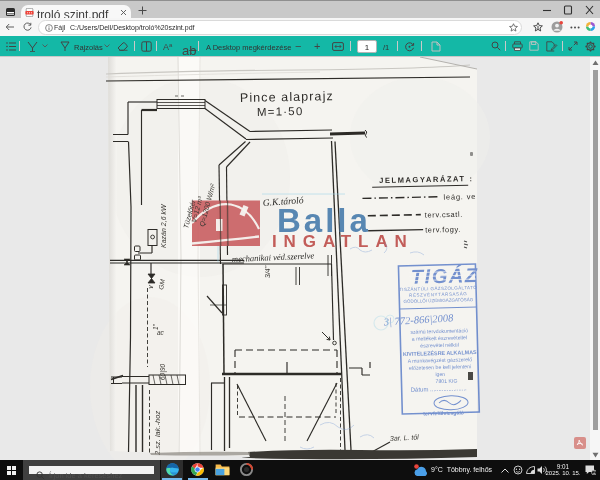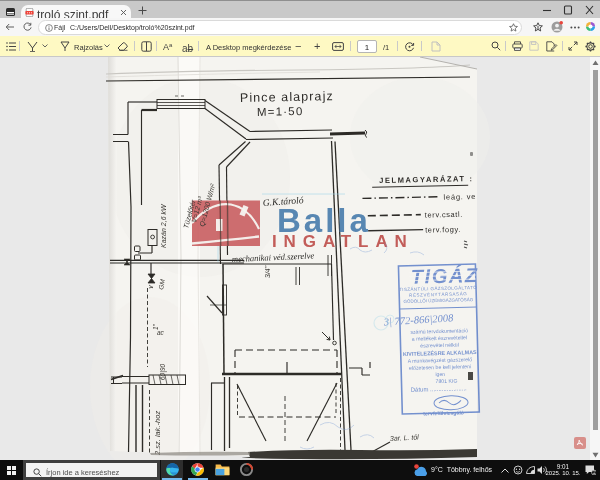--- a/index.html
+++ b/index.html
@@ -7,31 +7,31 @@
   #stage { position:relative; width:600px; height:480px; background:#e9e9e9; }
   .abs { position:absolute; }
   
   #tabbar { left:0; top:0; width:600px; height:18px; background:#c9c9c9; border-top:1px solid #8f8f8f; }
   #tab { left:21px; top:4px; width:110px; height:14px; background:#f8f8f8; border-radius:7px 7px 0 0; }
   #tabtitle { left:16px; top:3px; font-size:12px; color:#3c3c3c; }
   
   #addrbar { left:0; top:18px; width:600px; height:18px; background:#f6f6f6; }
   #omni { left:38px; top:1.5px; width:484px; height:15px; background:#fff; border:1px solid #dadada; border-radius:8px; }
   
-  #pdftb { left:0; top:36px; width:600px; height:21px; background:#fef9c3; border-bottom:1px solid #c8c8c8; }
+  #pdftb { left:0; top:36px; width:600px; height:21px; background:#14b8a6; border-bottom:1px solid #c8c8c8; }
   .tbtxt { font-size:7.5px; color:#333; }
   .sep { width:1px; height:10px; background:#c9c9c9; top:5px; }
   
   #viewer { left:0; top:57px; width:600px; height:403px; background:#e9e9e9; overflow:hidden; }
   #scrolltrack { left:590px; top:0; width:10px; height:403px; background:#f6f6f6; }
   #scrollthumb { left:2.5px; top:13px; width:5px; height:360px; background:#9e9e9e; }
   #adobefab { left:574px; top:380px; width:12px; height:12px; background:#d88f8a; border-radius:2px; }
   
   #taskbar { left:0; top:460px; width:600px; height:20px; background:#0e0e0e; color:#eee; }
-  #searchbox { left:23px; top:0px; width:137px; height:20px; background:#f3f3f3; border:3px solid #404040; }
+  #searchbox { left:23px; top:0px; width:137px; height:20px; background:#f3f3f3; border:6px solid #404040; }
   .ticon { top:2px; width:15px; height:15px; }
 </style>
 </head>
 <body>
 <div id="stage">
 
   <div class="abs" id="tabbar">
     <svg class="abs" style="left:5.5px;top:6.5px" width="9" height="8" viewBox="0 0 9 8">
         <rect x="0" y="0" width="9" height="8" rx="1.6" fill="#2b2b2b"></rect>
         <rect x="1" y="4" width="7" height="1.4" fill="#fff"></rect>
@@ -130,21 +130,21 @@
         <path d="M1 6 L6 1 A1.2 1.2 0 0 1 7.6 1 L10 3.4 A1.2 1.2 0 0 1 10 5 L6.5 8.3 H3.3 Z" fill="none" stroke="#444" stroke-width="1"></path>
         <path d="M2 8.3 H10.5" stroke="#444" stroke-width="0.8"></path>
       </svg>
     <div class="abs sep" style="left:134px"></div>
     <svg class="abs" style="left:141px;top:5px" width="11" height="11" viewBox="0 0 11 11">
         <rect x="0.8" y="0.8" width="9.4" height="9.4" rx="1.5" fill="none" stroke="#444" stroke-width="1"></rect>
         <line x1="5.5" y1="1" x2="5.5" y2="10" stroke="#444" stroke-width="1"></line>
       </svg>
     <div class="abs sep" style="left:156px"></div>
     <div class="abs" style="left:163px;top:6px;font-size:9px;color:#444">A<span style="font-size:6px;vertical-align:3px">a</span></div>
-    <div class="abs" style="left:182px;top:7px;font-size:10px;color:#444">a<span style="text-decoration:line-through">b</span></div>
+    <div class="abs" style="left:182px;top:7px;font-size:13px;color:#444">a<span style="text-decoration:line-through">b</span></div>
     <div class="abs sep" style="left:198px"></div>
     <span class="abs tbtxt" style="left:206px;top:7px">A Desktop megkérdezése</span>
     <span class="abs" style="left:295px;top:4px;font-size:11px;color:#444">−</span>
     <span class="abs" style="left:314px;top:4px;font-size:11px;color:#444">+</span>
     <svg class="abs" style="left:332px;top:6px" width="12" height="9" viewBox="0 0 12 9">
         <rect x="0.6" y="0.6" width="10.8" height="7.8" rx="1.4" fill="none" stroke="#444" stroke-width="1"></rect>
         <path d="M3 4.5 H9 M4.5 2.8 L3 4.5 L4.5 6.2 M7.5 2.8 L9 4.5 L7.5 6.2" fill="none" stroke="#444" stroke-width="0.8"></path>
       </svg>
     <div class="abs sep" style="left:350px"></div>
     <div class="abs" style="left:357px;top:3.5px;width:20px;height:13px;background:#fff;border:1px solid #b5b5b5;border-radius:2px;text-align:center;font-size:8px;color:#222;line-height:13px">1</div>

